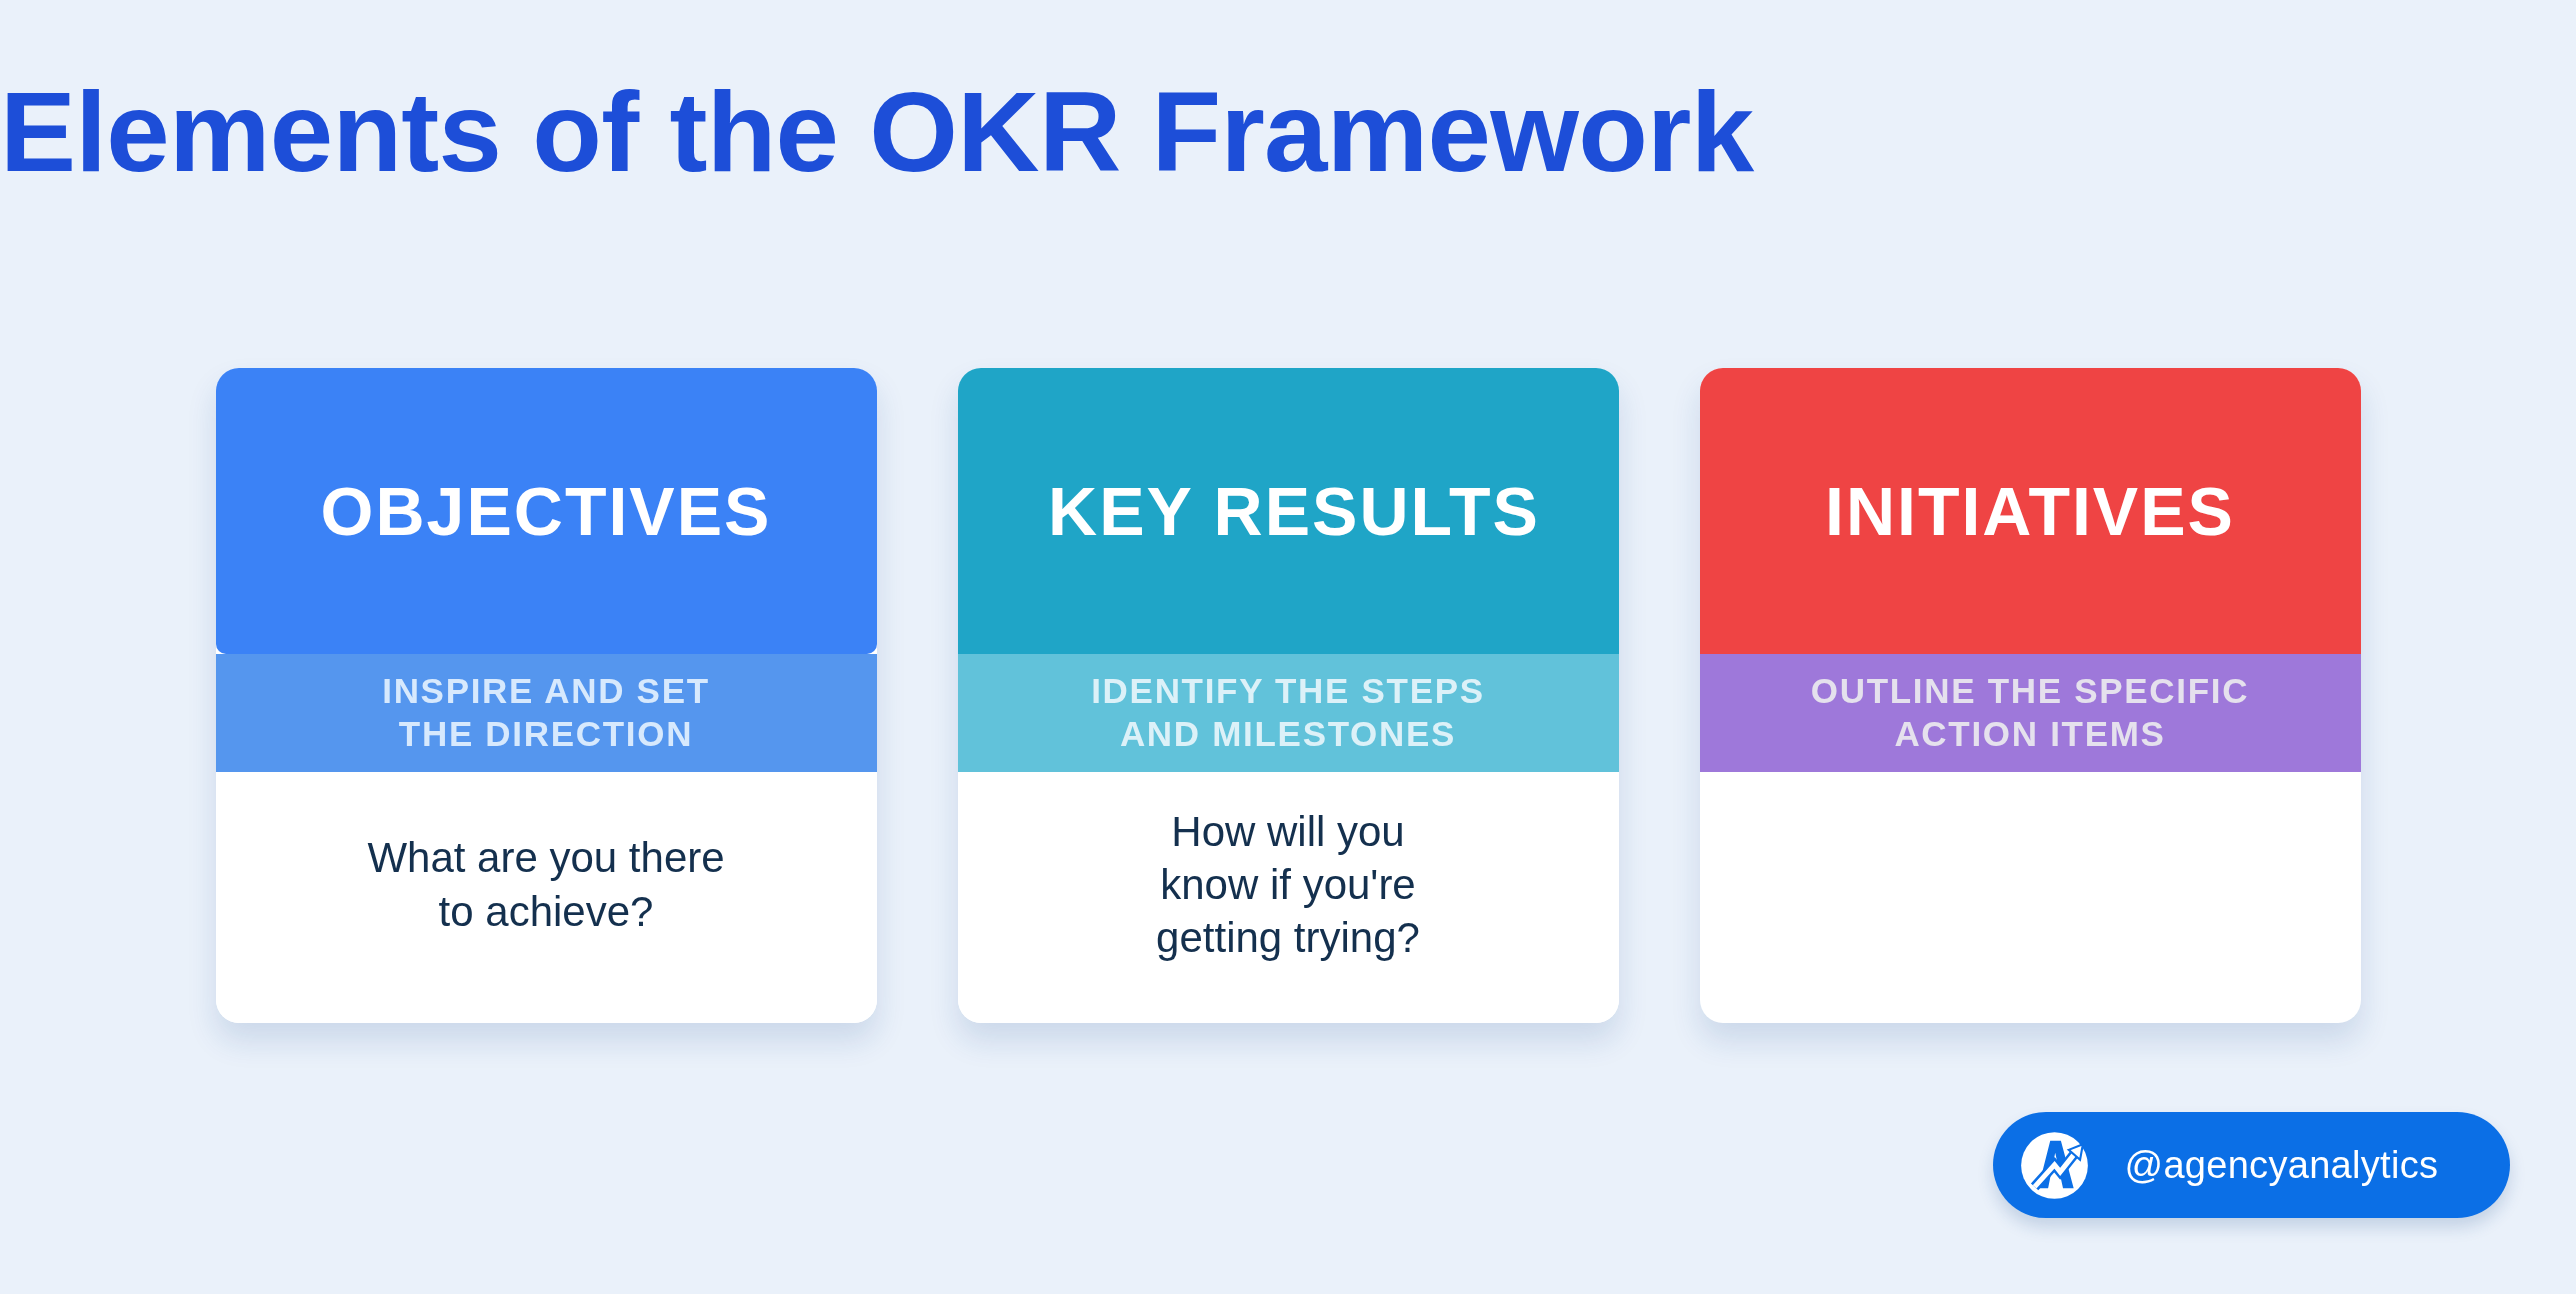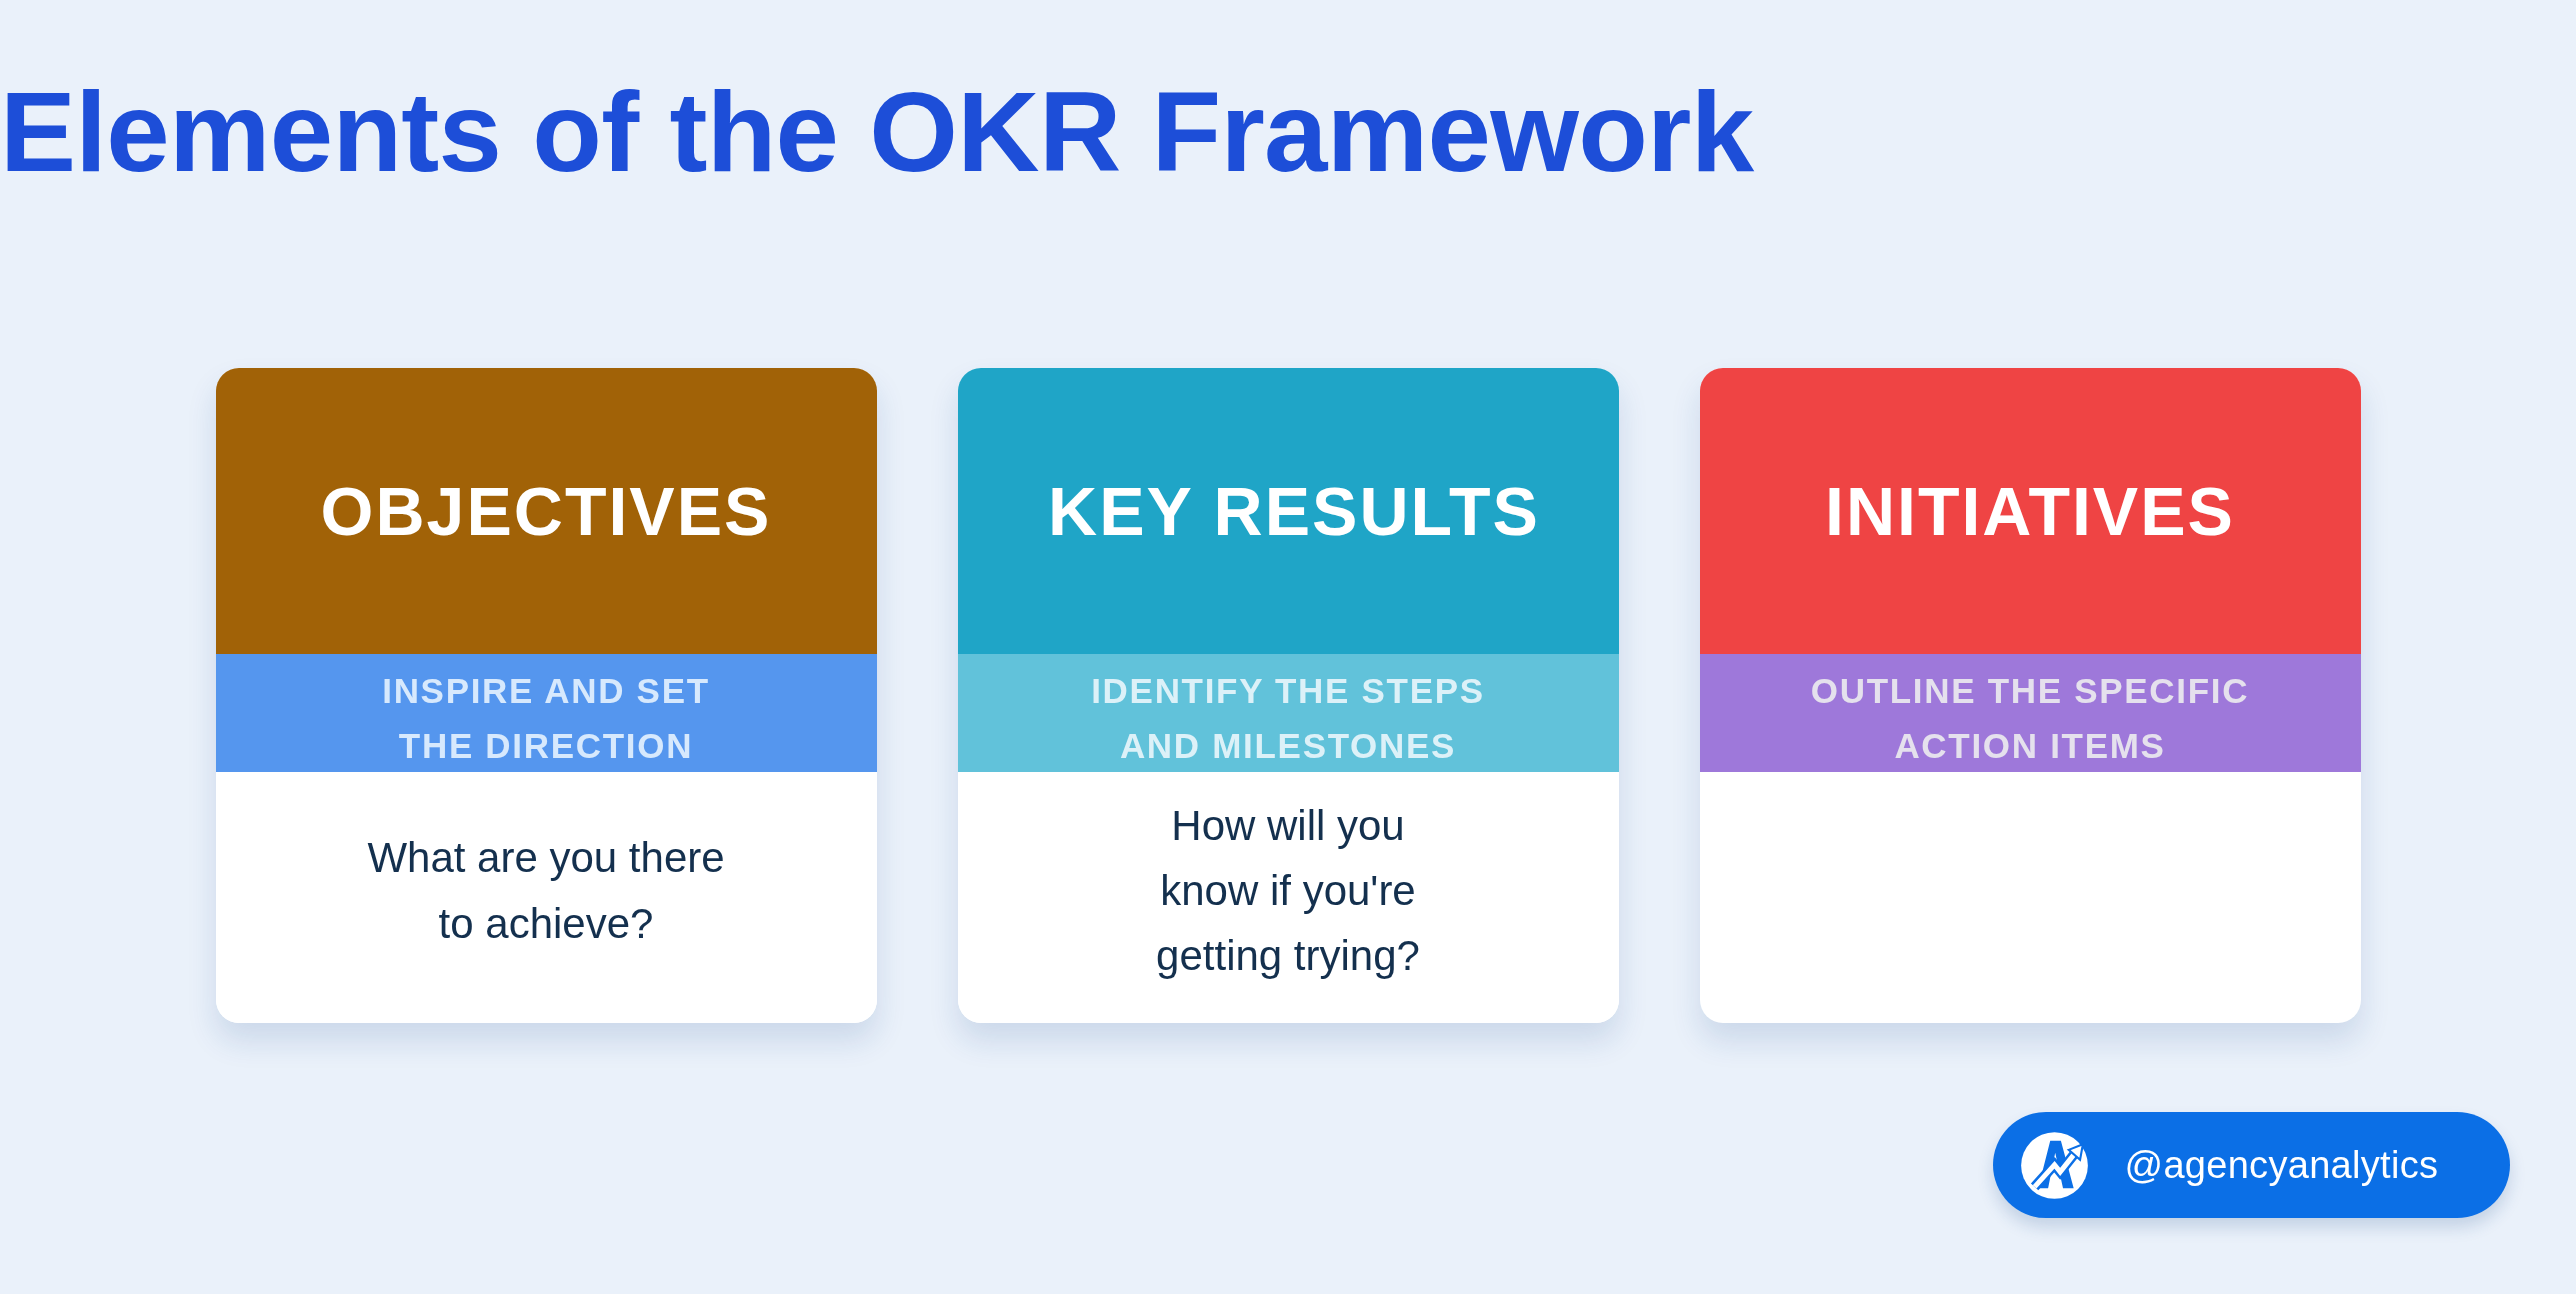--- a/index.html
+++ b/index.html
@@ -67,21 +67,21 @@
     flex-direction: column;
     align-items: center;
     justify-content: center;
     padding-bottom: 25.5px;
     text-align: center;
     font-size: 42px;
     line-height: 1.27;
     color: #14304E;
     background: #FFFFFF;
   }
-  .card-objectives  .card-header { background: #a16207; }
+  .card-objectives  .card-header { background: #3b82f6; border-radius: 10px; }
   .card-objectives  .card-band   { background: #5596EE; color: #D7E9FD; }
   .card-keyresults  .card-header { background: #1FA5C7; padding-left: 12px; }
   .card-keyresults  .card-band   { background: #61C2DA; color: #DCF1F8; }
   .card-initiatives .card-header { background: #ef4444; }
   .card-initiatives .card-band   { background: #9E78DA; color: #E5E1ED; }
 
   .brand-badge {
     position: absolute;
     right: 66px;
     bottom: 77px;
@@ -99,21 +99,21 @@
     height: 71px;
     flex: 0 0 auto;
   }
   .brand-handle {
     color: #FFFFFF;
     font-size: 38px;
     font-weight: 400;
     margin-left: 35px;
     letter-spacing: 0.3px;
   }
-  .line { display: block; margin-top: 12px; }
+  .line { display: block; }
 </style>
 </head>
 <body>
 
 <h1 class="page-title">Elements of the OKR Framework</h1>
 
 <div class="cards-row">
 
   <div class="card card-objectives">
     <div class="card-header">OBJECTIVES</div>

